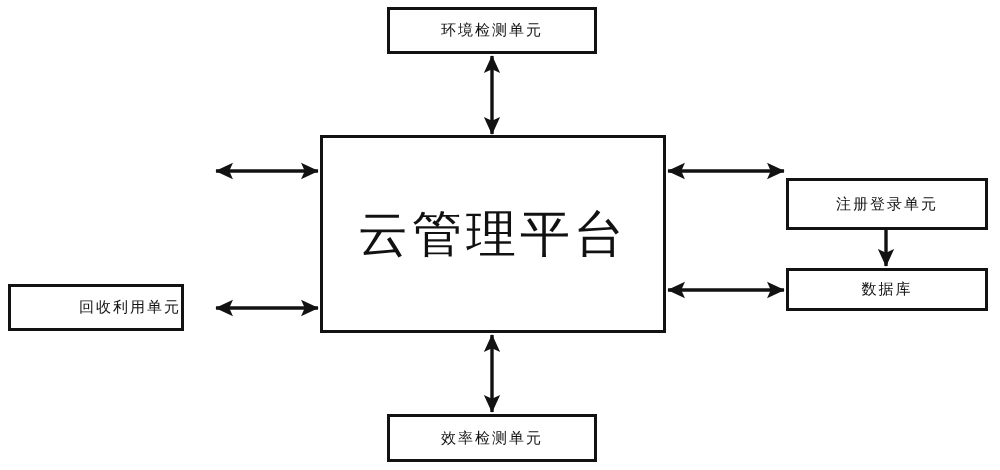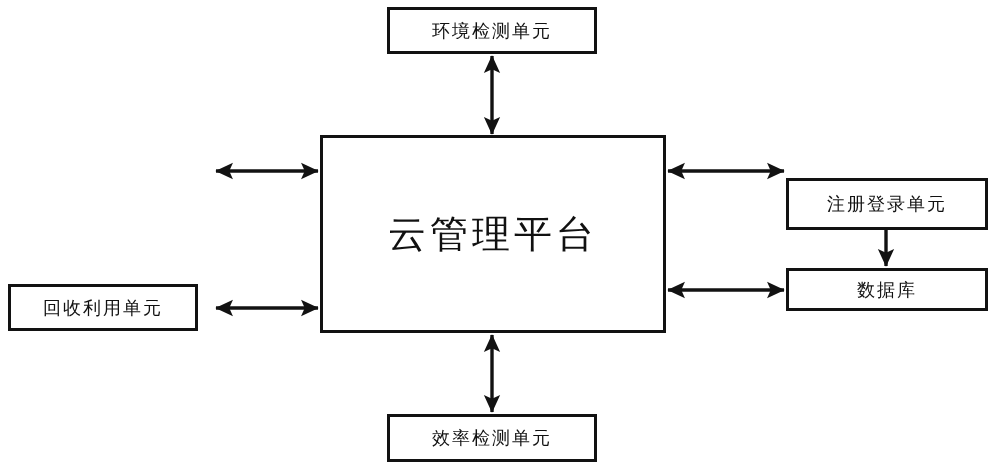--- a/index.html
+++ b/index.html
@@ -23,23 +23,23 @@
     background: #ffffff;
     border: 3px solid #121212;
     display: flex;
     align-items: center;
     justify-content: center;
     color: #111111;
     letter-spacing: 2px;
     line-height: 1;
     white-space: nowrap;
   }
-  .node.small-node { font-size: 18px; }
+  .node.small-node { font-size: 15px; }
   .node.hub-node {
-    font-size: 38px;
+    font-size: 50px;
     letter-spacing: 4px;
     border-width: 3px;
   }
   .node .node-label {
     display: block;
   }
   .edge-layer {
     position: absolute;
     left: 0;
     top: 0;
@@ -76,21 +76,21 @@
     <line x1="886" y1="199" x2="886" y2="266" stroke="#121212" stroke-width="3.4" marker-start="url(#arrow-start)" marker-end="url(#arrow-end)"></line>
 
     <line x1="492" y1="335" x2="492" y2="412" stroke="#121212" stroke-width="3.4" marker-start="url(#arrow-start)" marker-end="url(#arrow-end)"></line>
   </svg>
 
   <div class="node small-node" style="left:387px; top:7px; width:210px; height:47px;">
     <span class="node-label">环境检测单元</span>
   </div>
 
 
-  <div class="node small-node" style="left:8px; top:284px; width:190px; height:47px;">
+  <div class="node small-node" style="left:8px; top:284px; width:176px; height:47px;justify-content:flex-end;">
     <span class="node-label">回收利用单元</span>
   </div>
 
   <div class="node hub-node" style="left:320px; top:135px; width:346px; height:198px;">
     <span class="node-label">云管理平台</span>
   </div>
 
   <div class="node small-node" style="left:786px; top:145px; width:202px; height:52px;margin-top:33px;">
     <span class="node-label">注册登录单元</span>
   </div>

